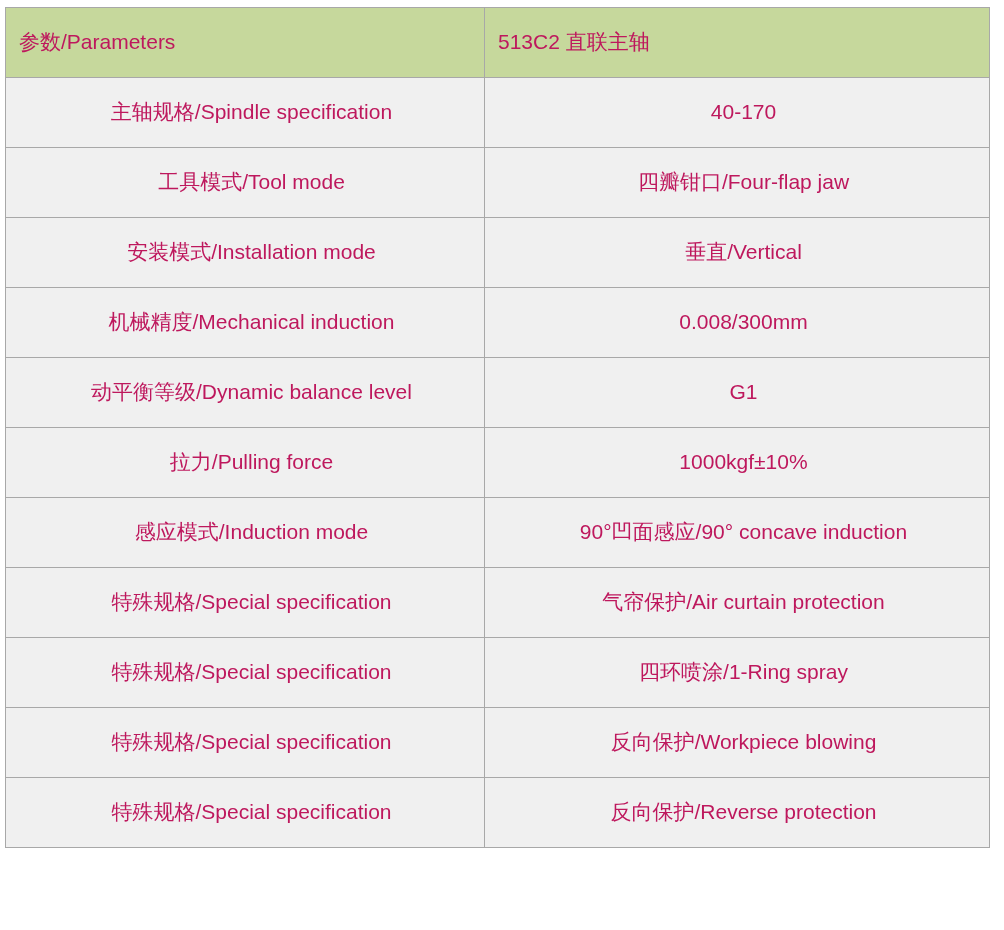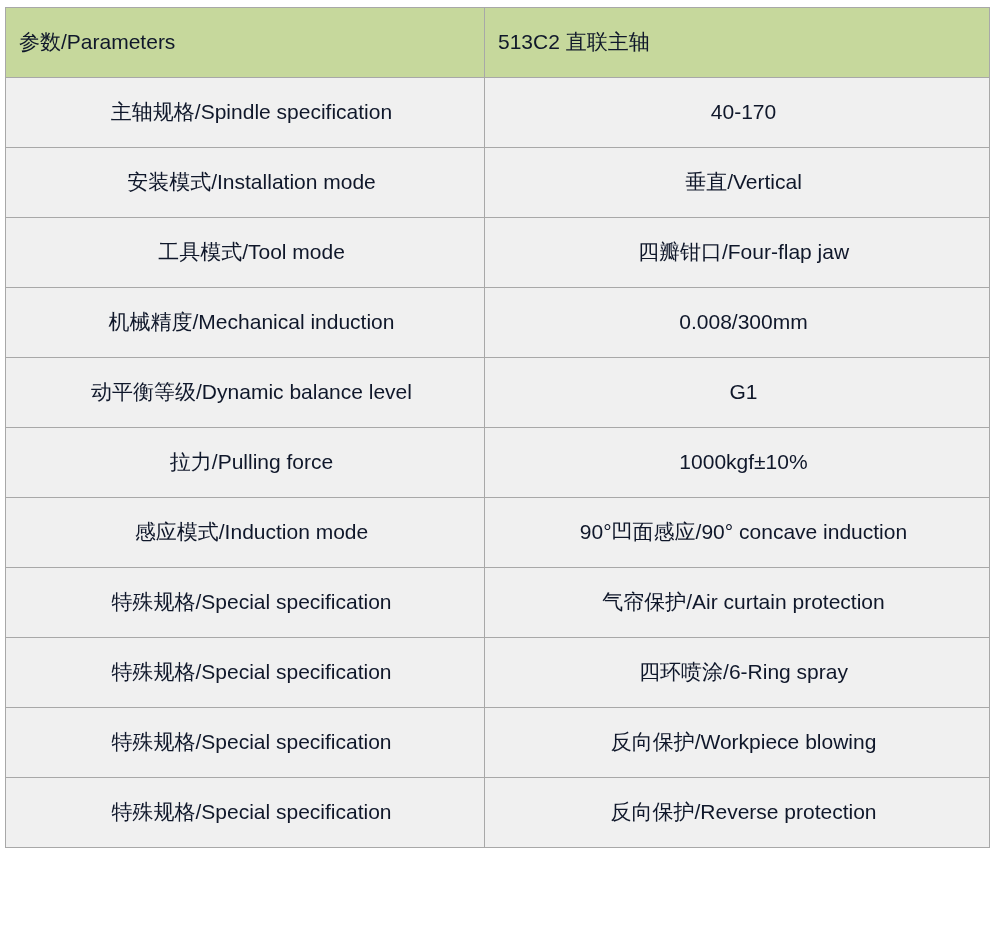--- a/index.html
+++ b/index.html
@@ -57,21 +57,21 @@
   }
 
   table.spec-table tbody td {
     background: #f0f0f0;
   }
 
   .cell-text {
     display: block;
   }
 </style>
-<style>table.spec-table thead th{background:#c6d89c;}table.spec-table tbody td{background:#f0f0f0;text-align:center;}table.spec-table, table.spec-table th, table.spec-table td{border-color:#a8a8a8;}table.spec-table th, table.spec-table td{color:#0f172a;}</style></head>
+<style>table.spec-table thead th{background:#c6d89c;}table.spec-table tbody td{background:#f0f0f0;text-align:center;}table.spec-table, table.spec-table th, table.spec-table td{border-color:#a8a8a8;}table.spec-table th, table.spec-table td{color:#be185d;}</style></head>
 <body>
 
 <div id="spec-table-wrap">
   <table class="spec-table">
     <colgroup>
       <col class="col-param">
       <col class="col-value">
     </colgroup>
     <thead>
       <tr>
@@ -88,32 +88,32 @@
     <tr>
           <td class="param-cell">
             <span class="cell-text">主轴规格/Spindle specification</span>
           </td>
           <td class="value-cell">
             <span class="cell-text">40-170</span>
           </td>
         </tr>
         <tr>
           <td class="param-cell">
+            <span class="cell-text">工具模式/Tool mode</span>
+          </td>
+          <td class="value-cell">
+            <span class="cell-text">四瓣钳口/Four-flap jaw</span>
+          </td>
+        </tr>
+        <tr>
+          <td class="param-cell">
             <span class="cell-text">安装模式/Installation mode</span>
           </td>
           <td class="value-cell">
             <span class="cell-text">垂直/Vertical</span>
-          </td>
-        </tr>
-        <tr>
-          <td class="param-cell">
-            <span class="cell-text">工具模式/Tool mode</span>
-          </td>
-          <td class="value-cell">
-            <span class="cell-text">四瓣钳口/Four-flap jaw</span>
           </td>
         </tr>
         <tr>
           <td class="param-cell">
             <span class="cell-text">机械精度/Mechanical induction</span>
           </td>
           <td class="value-cell">
             <span class="cell-text">0.008/300mm</span>
           </td>
         </tr>
@@ -147,21 +147,21 @@
           </td>
           <td class="value-cell">
             <span class="cell-text">气帘保护/Air curtain protection</span>
           </td>
         </tr>
         <tr>
           <td class="param-cell">
             <span class="cell-text">特殊规格/Special specification</span>
           </td>
           <td class="value-cell">
-            <span class="cell-text">四环喷涂/6-Ring spray</span>
+            <span class="cell-text">四环喷涂/1-Ring spray</span>
           </td>
         </tr>
         <tr>
           <td class="param-cell">
             <span class="cell-text">特殊规格/Special specification</span>
           </td>
           <td class="value-cell">
             <span class="cell-text">反向保护/Workpiece blowing</span>
           </td>
         </tr>

